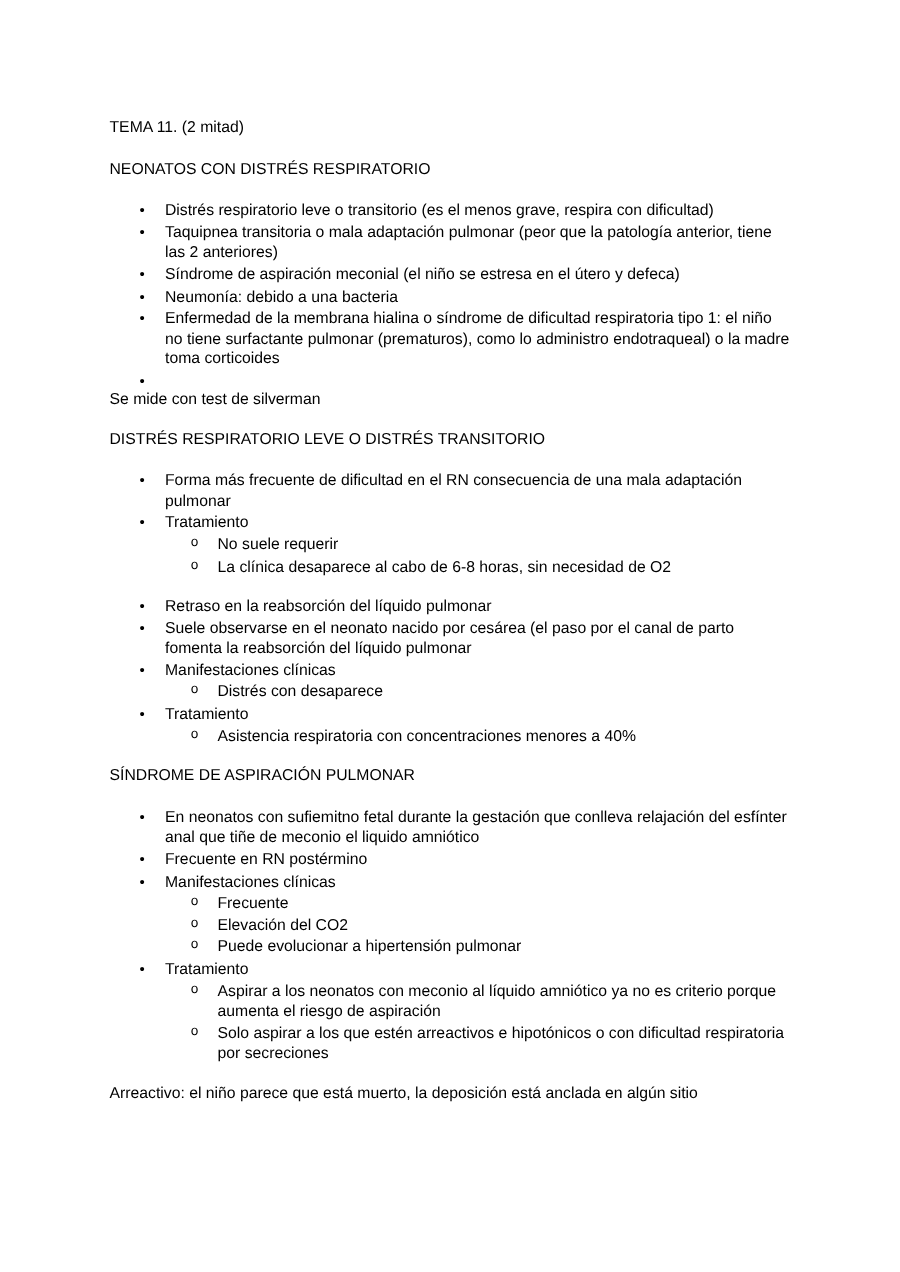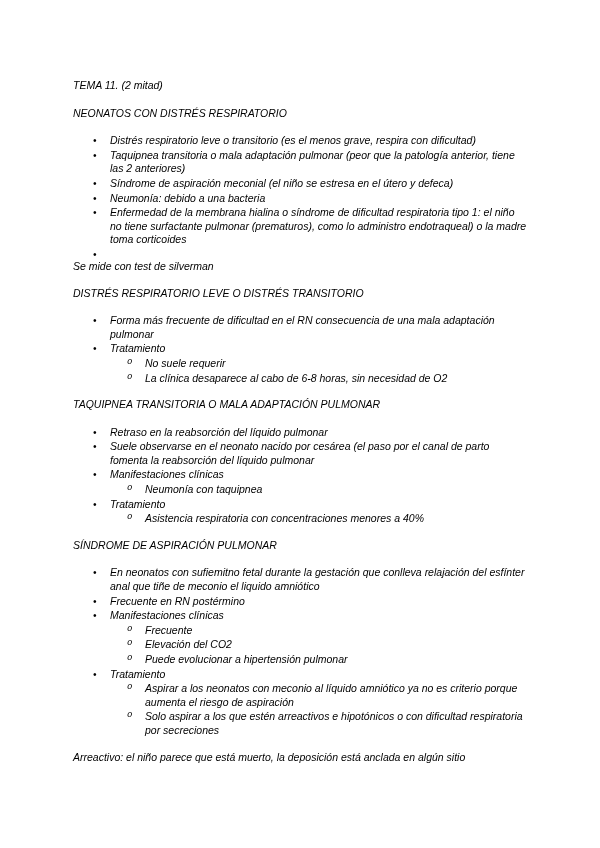--- a/index.html
+++ b/index.html
@@ -6,21 +6,20 @@
   body{width:600px;height:848px;background:#ffffff;overflow:hidden}
   .page{
     box-sizing:border-box;
     width:600px;height:848px;
     padding:79px 73px 40px 73px;
     background:#ffffff;
     font-family:"Liberation Sans","DejaVu Sans",sans-serif;
     font-size:10.5px;
     line-height:13.6px;
     color:#000000;
-    font-style:italic;
   }
   .block{margin:0 0 13px 0}
   .title{margin:0 0 14px 0}
   .heading{margin:0 0 14px 0}
   .paragraph{margin:0 0 13px 0}
   .list{margin:0 0 13px 0}
   .li{position:relative;margin:0 0 1px 0}
   .lvl1{padding-left:37px}
   .lvl1 > .bullet{position:absolute;left:20px;top:0;font-size:10px}
   .lvl2{padding-left:72px}
@@ -43,26 +42,25 @@
         <div class="li lvl1"><span class="bullet">•</span></div>
       </div>
       <div class="block paragraph">Se mide con test de silverman</div>
       <div class="block heading">DISTRÉS RESPIRATORIO LEVE O DISTRÉS TRANSITORIO</div>
       <div class="list block">
         <div class="li lvl1"><span class="bullet">•</span><span class="li-text">Forma más frecuente de dificultad en el RN consecuencia de una mala adaptación pulmonar</span></div>
         <div class="li lvl1"><span class="bullet">•</span><span class="li-text">Tratamiento</span></div>
         <div class="li lvl2"><span class="bullet">o</span><span class="li-text">No suele requerir</span></div>
         <div class="li lvl2"><span class="bullet">o</span><span class="li-text">La clínica desaparece al cabo de 6-8 horas, sin necesidad de O2</span></div>
       </div>
-      <div class="block heading">TAQUIPNEA TRANSITORIA O MALA ADAPTACIÓN PULMONAR</div>
       <div class="list block">
         <div class="li lvl1"><span class="bullet">•</span><span class="li-text">Retraso en la reabsorción del líquido pulmonar</span></div>
         <div class="li lvl1"><span class="bullet">•</span><span class="li-text">Suele observarse en el neonato nacido por cesárea (el paso por el canal de parto fomenta la reabsorción del líquido pulmonar</span></div>
         <div class="li lvl1"><span class="bullet">•</span><span class="li-text">Manifestaciones clínicas</span></div>
-        <div class="li lvl2"><span class="bullet">o</span><span class="li-text">Neumonía con taquipnea</span></div>
+        <div class="li lvl2"><span class="bullet">o</span><span class="li-text">Distrés con desaparece</span></div>
         <div class="li lvl1"><span class="bullet">•</span><span class="li-text">Tratamiento</span></div>
         <div class="li lvl2"><span class="bullet">o</span><span class="li-text">Asistencia respiratoria con concentraciones menores a 40%</span></div>
       </div>
       <div class="block heading">SÍNDROME DE ASPIRACIÓN PULMONAR</div>
       <div class="list block">
         <div class="li lvl1"><span class="bullet">•</span><span class="li-text">En neonatos con sufiemitno fetal durante la gestación que conlleva relajación del esfínter anal que tiñe de meconio el liquido amniótico</span></div>
         <div class="li lvl1"><span class="bullet">•</span><span class="li-text">Frecuente en RN postérmino</span></div>
         <div class="li lvl1"><span class="bullet">•</span><span class="li-text">Manifestaciones clínicas</span></div>
         <div class="li lvl2"><span class="bullet">o</span><span class="li-text">Frecuente</span></div>
         <div class="li lvl2"><span class="bullet">o</span><span class="li-text">Elevación del CO2</span></div>

